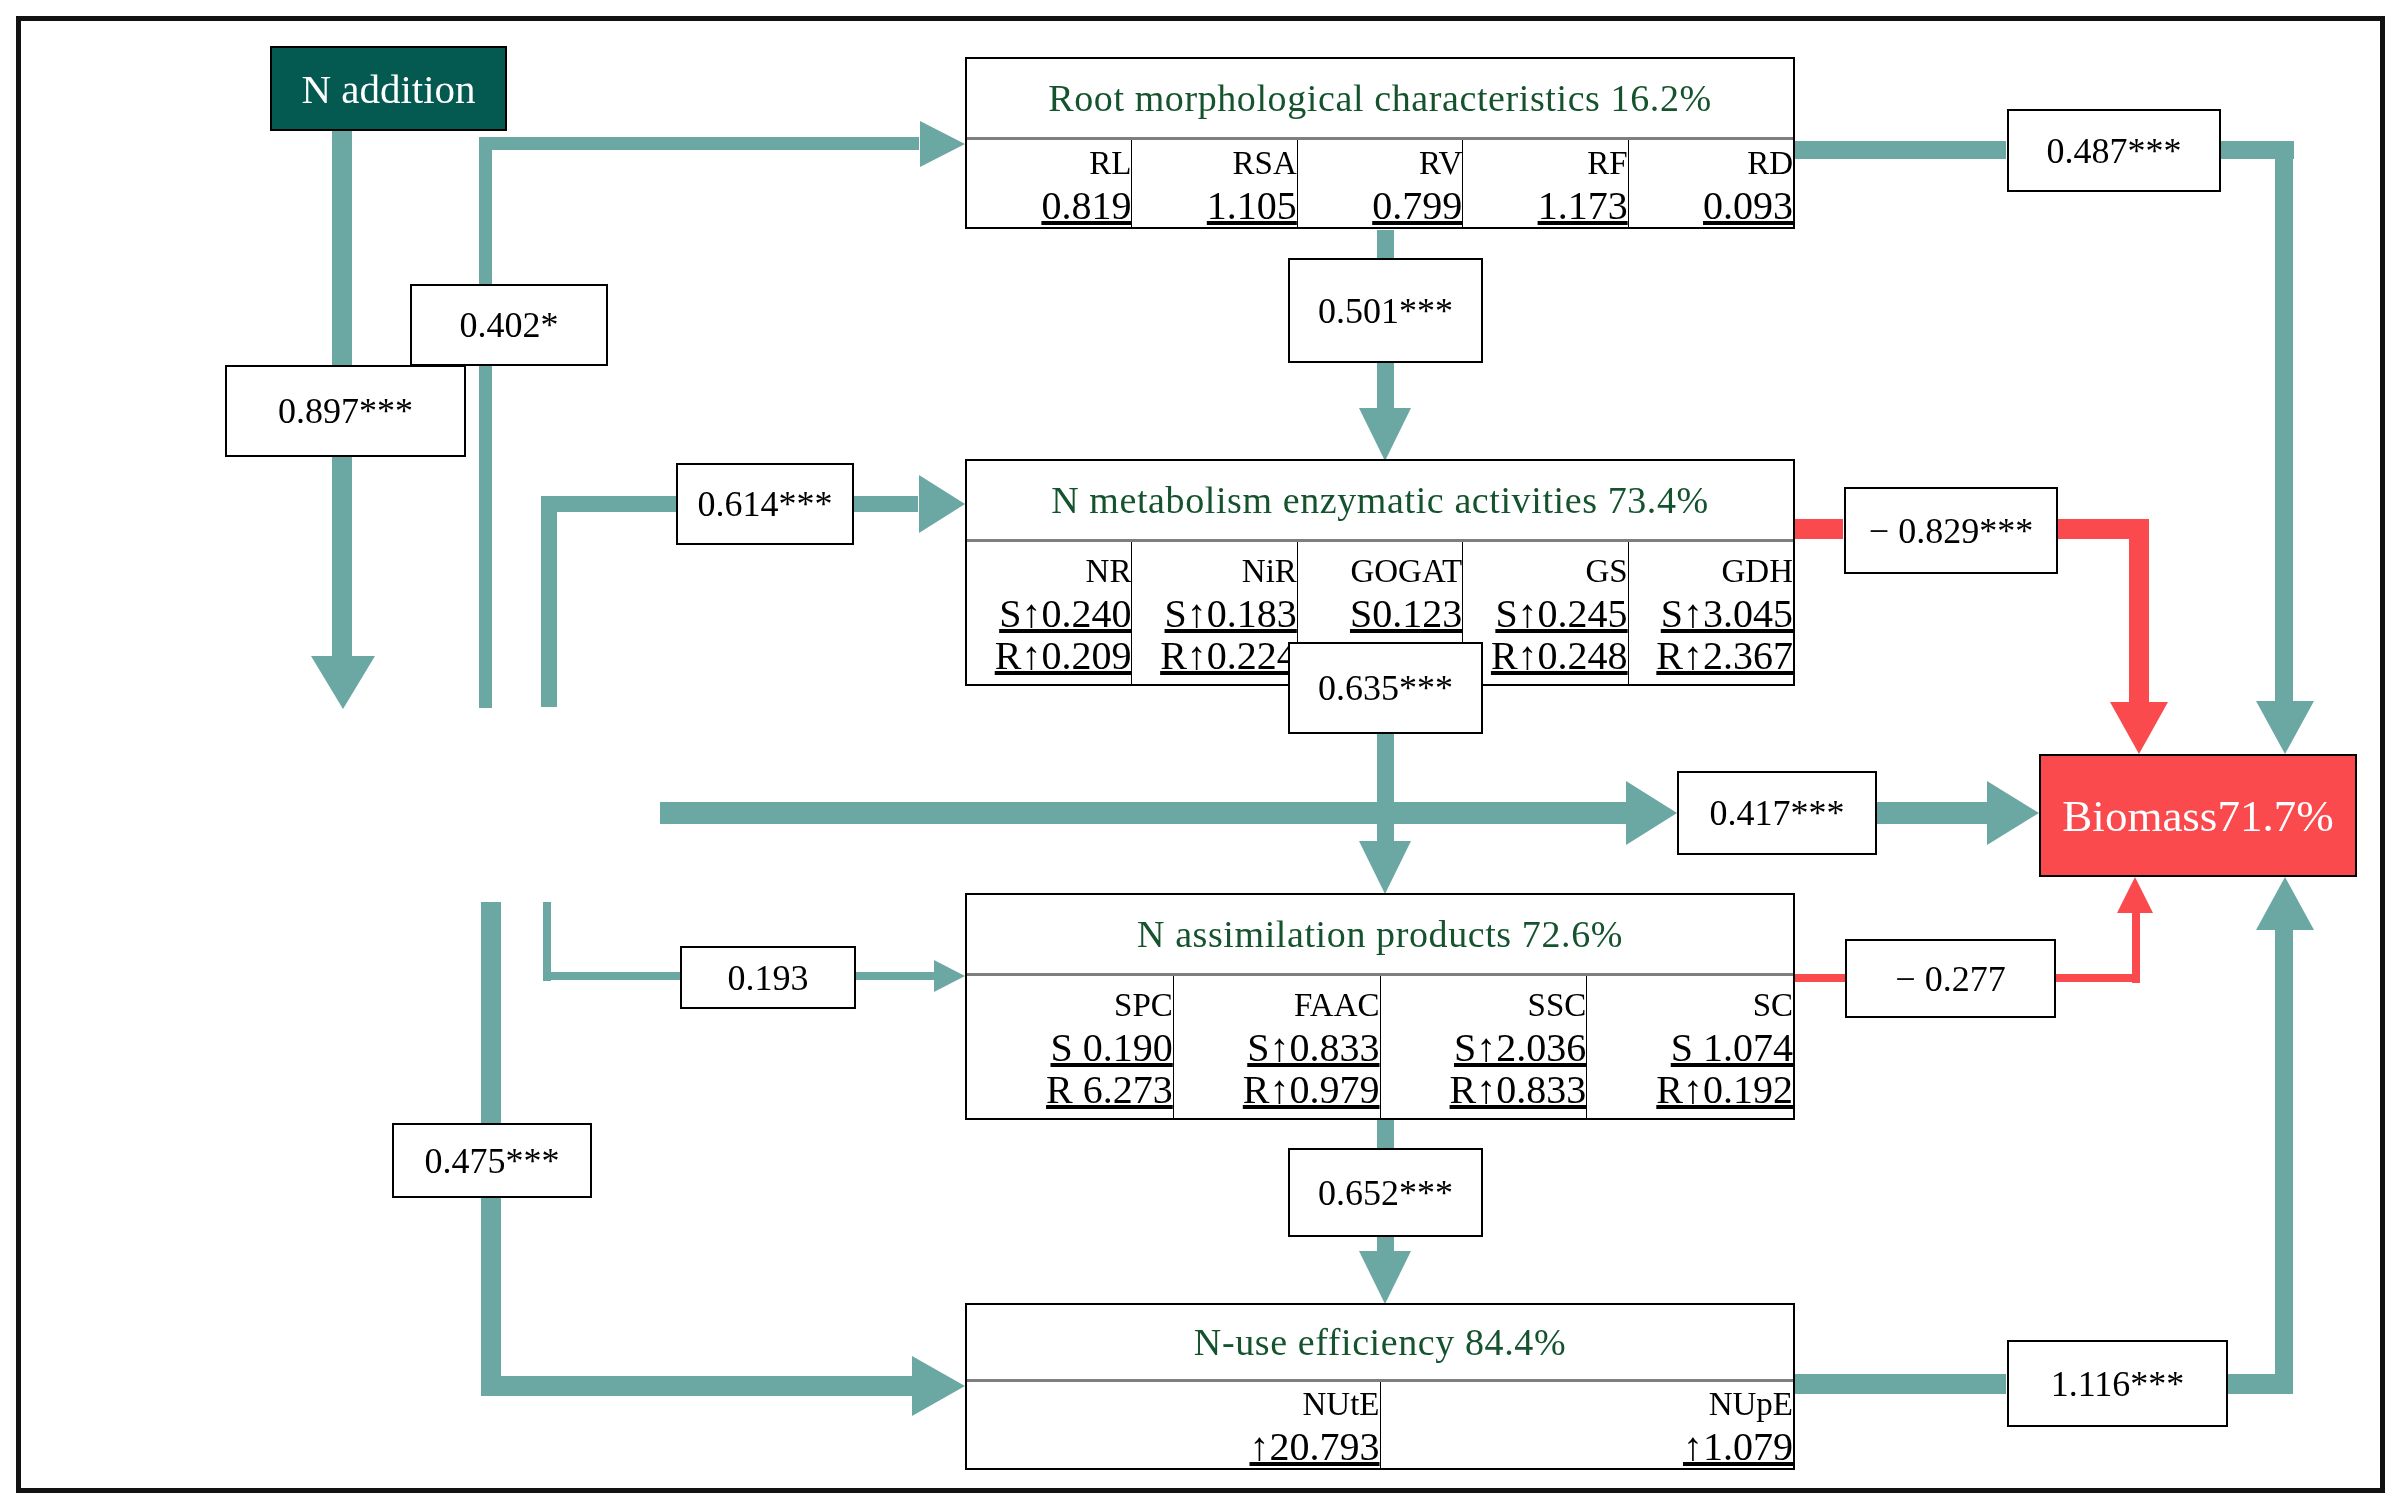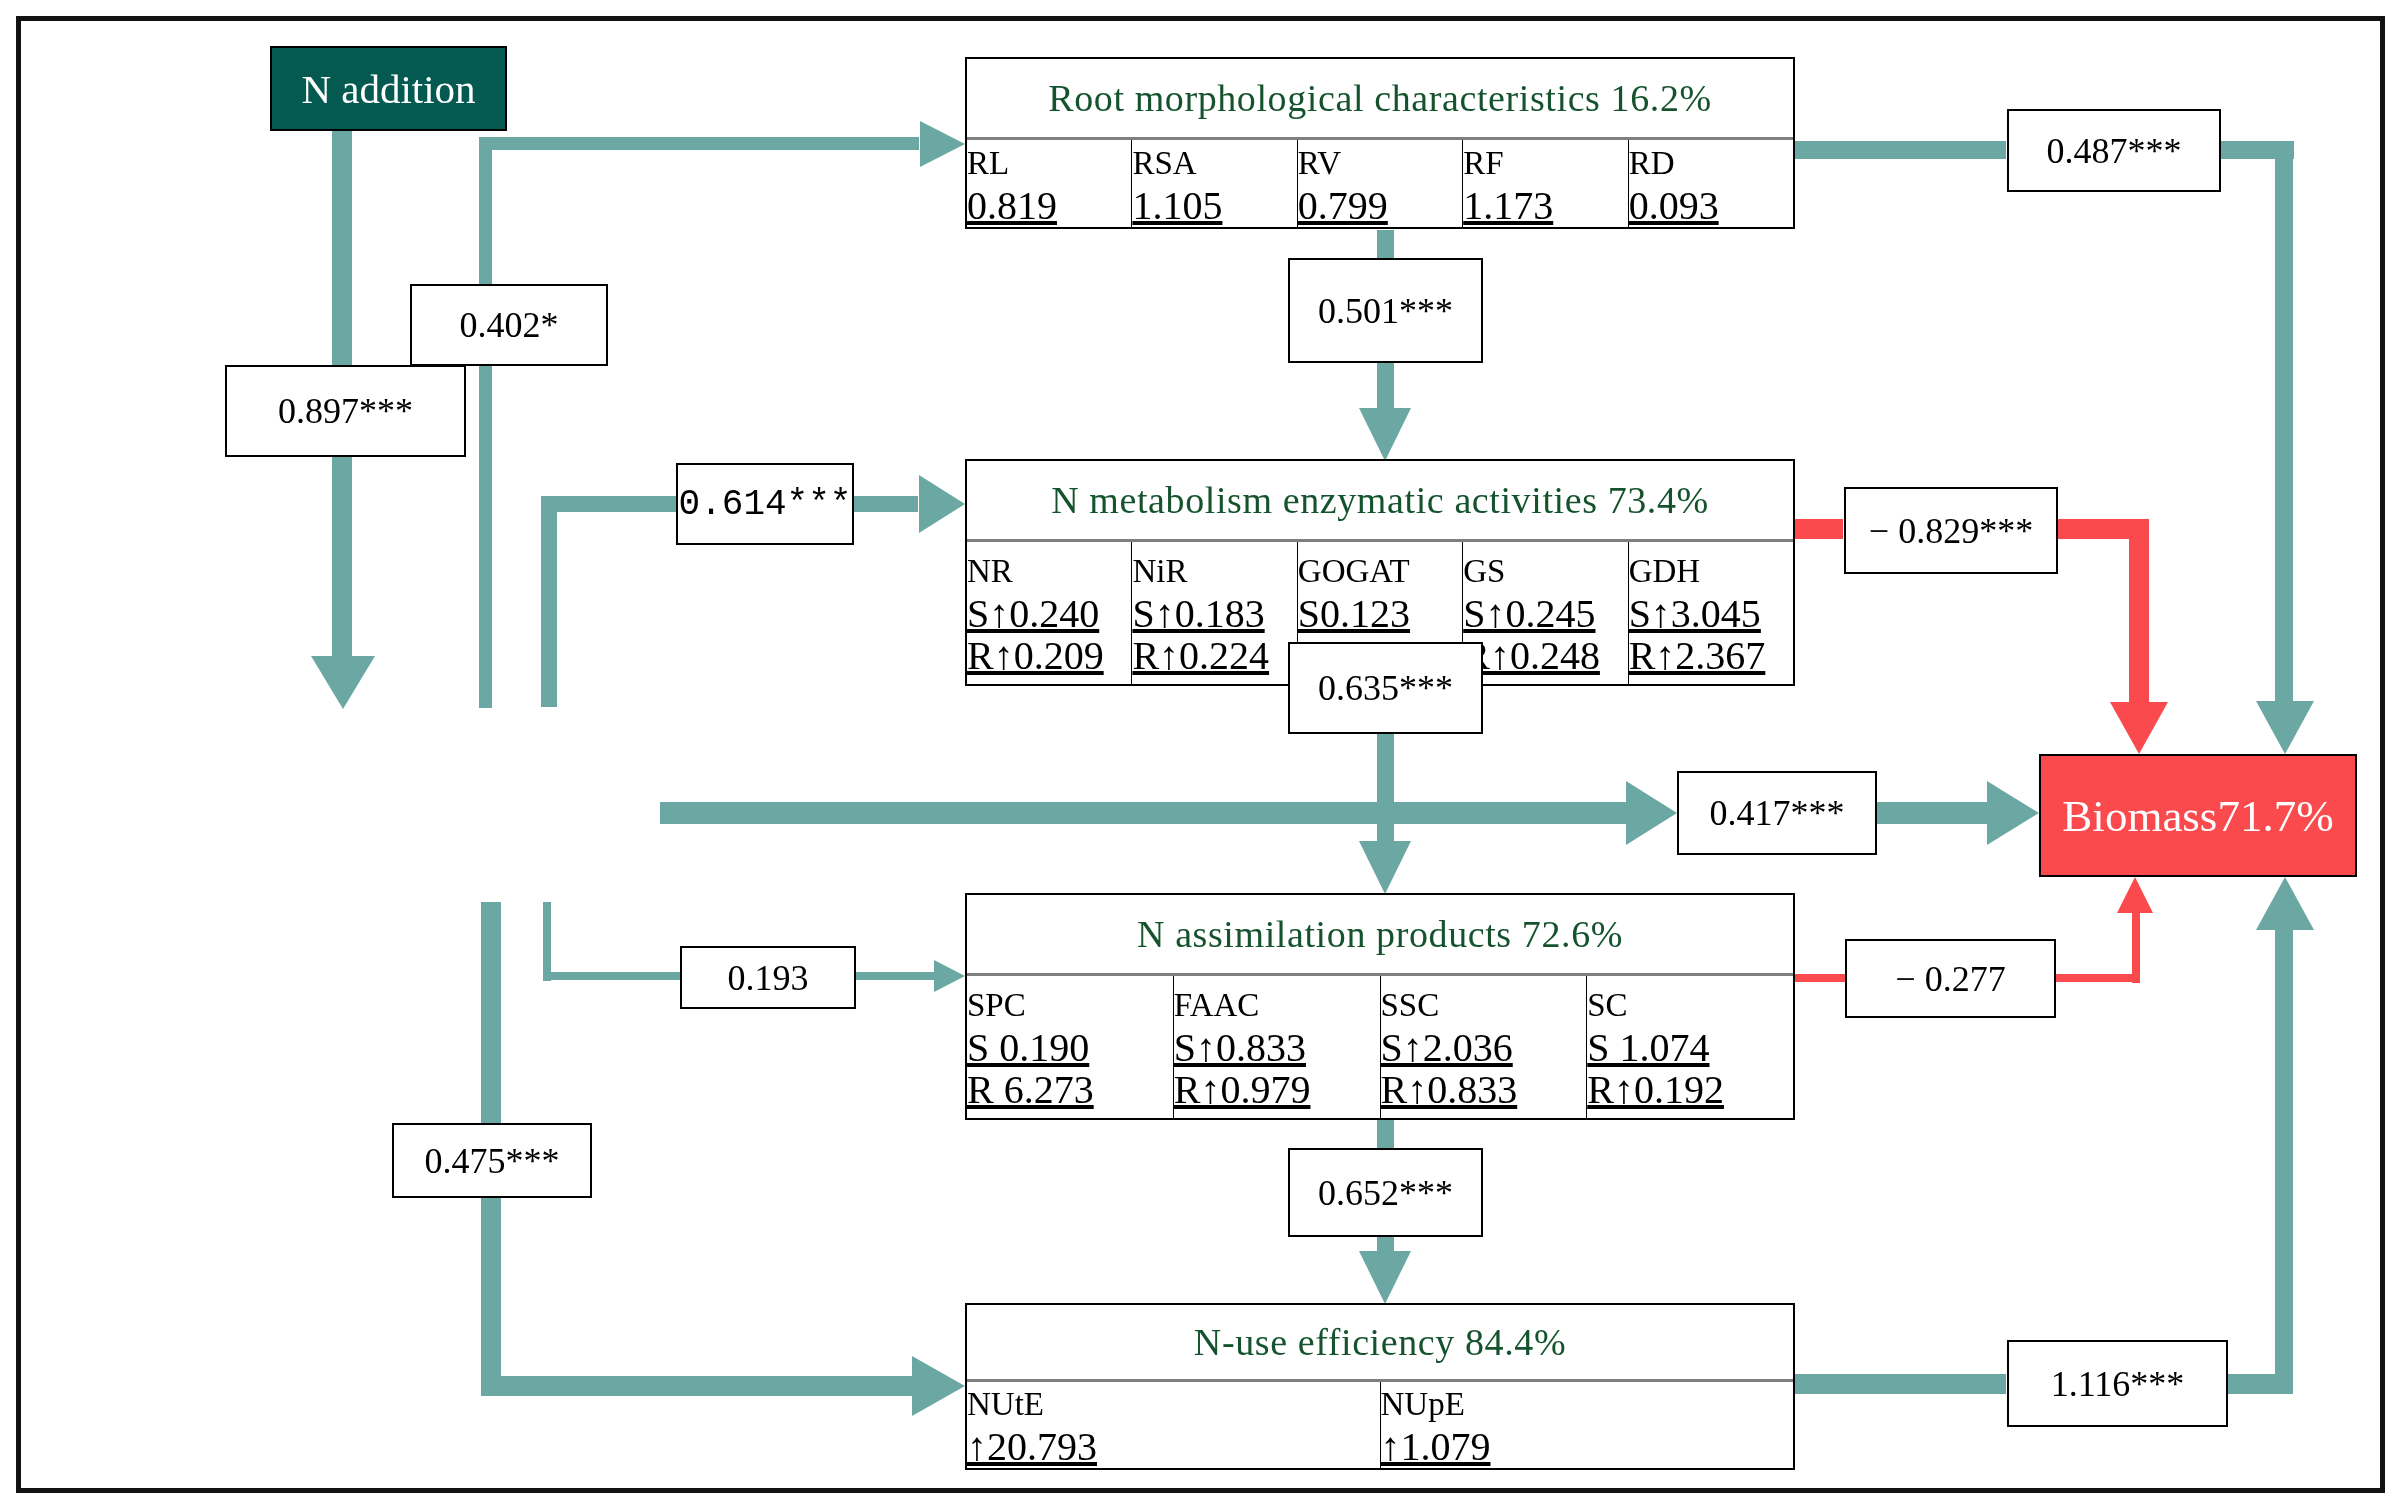--- a/index.html
+++ b/index.html
@@ -18,42 +18,42 @@
   .node{position:absolute;z-index:3;box-sizing:border-box;border:2.9px solid #000;
         display:flex;align-items:center;justify-content:center;color:#fff;}
   #n-addition{left:224px;top:46px;width:237px;height:85px;background:#045A50;font-size:41px;margin-left:46px;}
   #biomass{left:2039px;top:754px;width:318px;height:123px;background:#FA4A4D;font-size:45px;}
   
   .statbox{position:absolute;z-index:2;box-sizing:border-box;border:2.3px solid #000;background:#fff;
            display:flex;flex-direction:column;}
   .box-title{box-sizing:border-box;border-bottom:3.4px solid #7f7f7f;display:flex;align-items:center;
              justify-content:center;font-size:38px;color:#14532d;letter-spacing:0.6px;}
   .box-cells{flex:1;display:flex;}
-  .cell{flex:1;border-left:1.7px solid #000;display:flex;flex-direction:column;align-items:flex-start;
+  .cell{flex:1;border-left:1.7px solid #000;display:flex;flex-direction:column;align-items:flex-end;
         justify-content:center;color:#000;}
   .cell:first-child{border-left:none;}
   .cell-label{font-size:33px;line-height:44px;}
   .cell-value{font-size:40px;line-height:42px;text-decoration:underline;}
   .cell-label sub,.cell-label sup{font-size:62%;}
   #box-root {left:965px;top:57px;width:830px;height:172px;}
   #box-root .box-title{height:81px;}
   #box-metab{left:965px;top:459px;width:830px;height:227px;}
   #box-metab .box-title{height:81px;}
   #box-soil {left:60px;top:707px;width:600px;height:194px;}
   #box-soil .box-title{height:84px;}
   #box-assim{left:965px;top:893px;width:830px;height:227px;}
   #box-assim .box-title{height:81px;}
   #box-nue  {left:965px;top:1303px;width:830px;height:167px;}
   #box-nue .box-title{height:78px;}
   
   .coef{position:absolute;z-index:4;box-sizing:border-box;border:2.3px solid #000;background:#fff;
         display:flex;align-items:center;justify-content:center;font-size:36px;color:#000;}
   #lab-897 {left:225px; top:365px; width:241px;height:92px;}
   #lab-402 {left:410px; top:284px; width:198px;height:82px;}
-  #lab-614 {left:676px;top:463px; width:178px;height:82px;font-family:Liberation Mono, monospace;}
+  #lab-614 {left:676px;top:463px; width:178px;height:82px;}
   #lab-501 {left:1288px;top:258px; width:195px;height:105px;}
   #lab-635 {left:1288px;top:642px;width:195px;height:92px;}
   #lab-417 {left:1677px;top:771px;width:200px;height:84px;}
   #lab-193 {left:680px;top:946px;width:176px;height:63px;}
   #lab-573 {left:1288px;top:1148px;width:195px;height:89px;}
   #lab-475 {left:392px; top:1123px;width:200px;height:75px;}
   #lab-487 {left:2007px;top:109px; width:214px;height:83px;}
   #lab-829 {left:1844px;top:487px; width:214px;height:87px;}
   #lab-277 {left:1845px;top:939px;width:211px;height:79px;}
   #lab-1116{left:2007px;top:1340px;width:221px;height:87px;}

